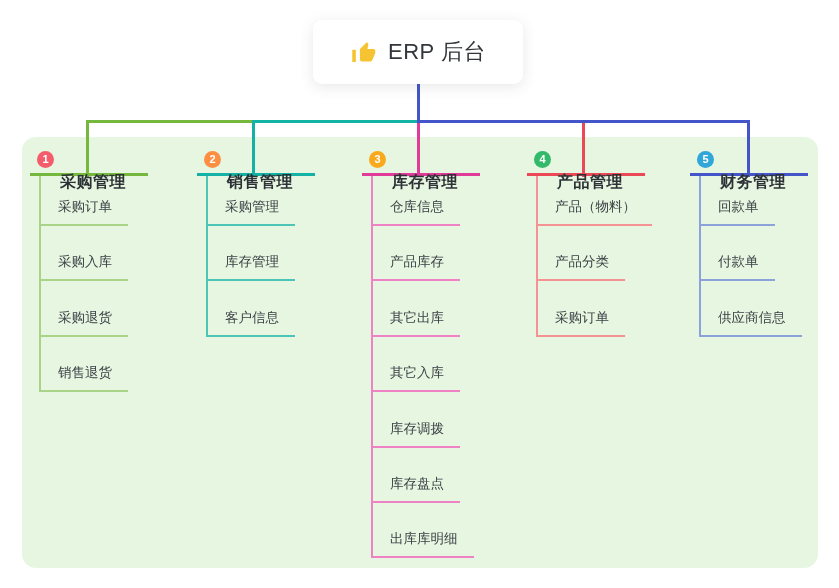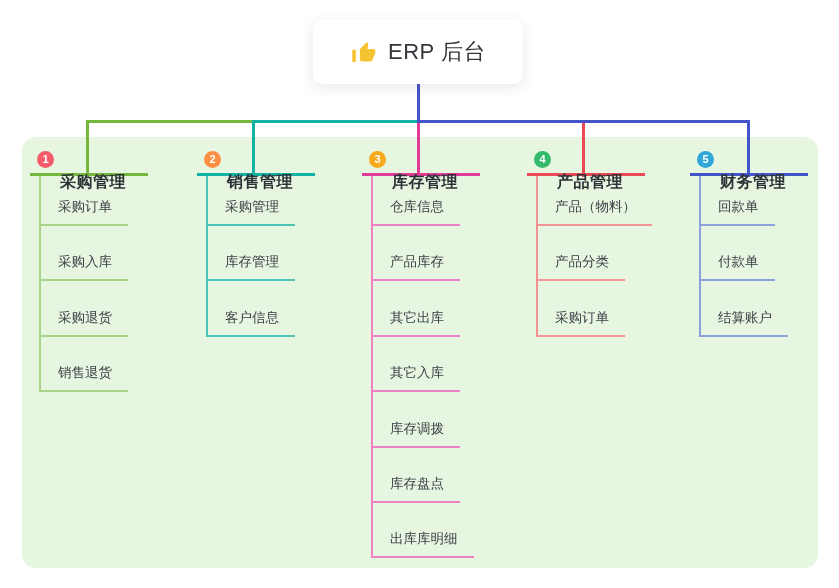--- a/index.html
+++ b/index.html
@@ -191,18 +191,18 @@
       <span class="blabel">财务管理</span>
     </div>
     <ul class="items">
       <li>
           <span>回款单</span>
         </li>
       <li>
           <span>付款单</span>
         </li>
       <li>
-          <span>结算账户</span>
+          <span>供应商信息</span>
         </li>
     </ul>
   </div>
 
 </div>
 
 </body></html>

